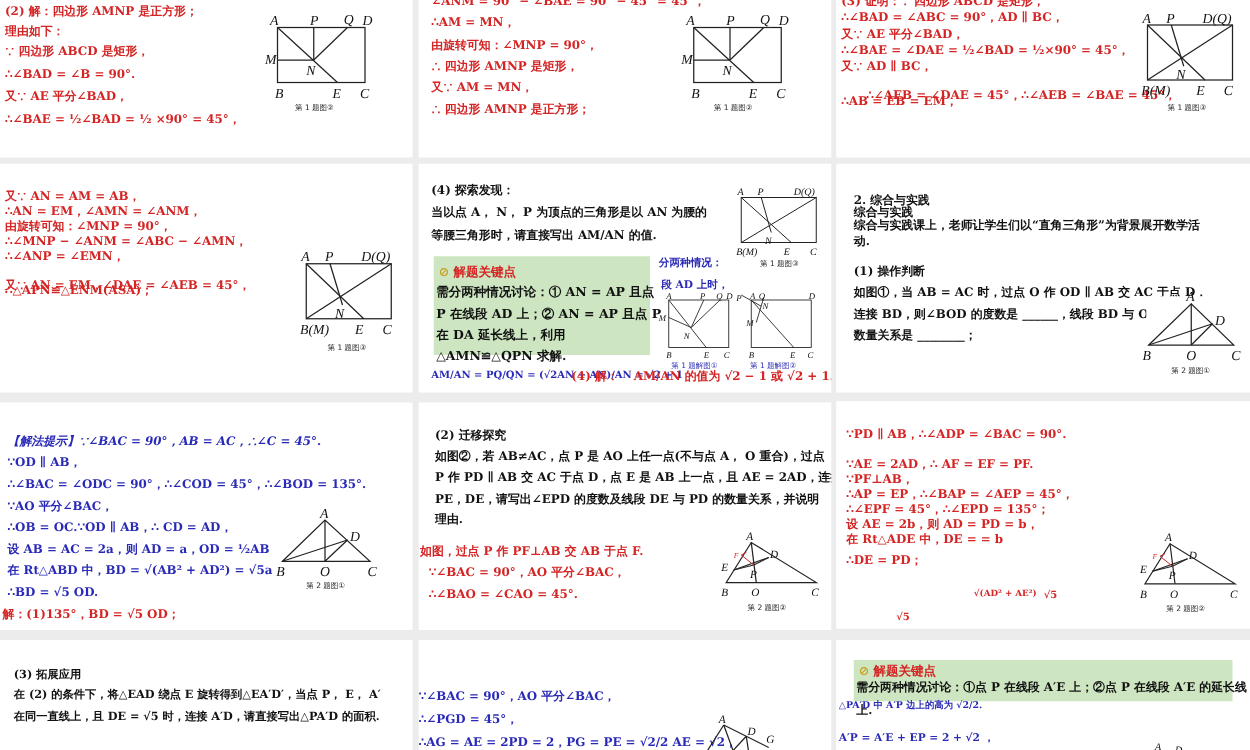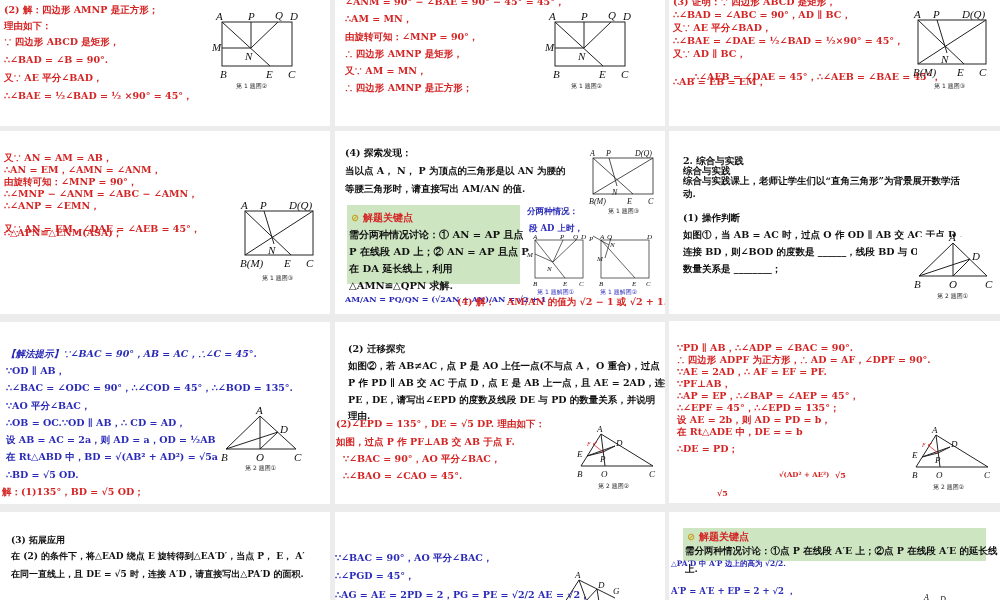--- a/index.html
+++ b/index.html
@@ -256,21 +256,20 @@
   </div>
   <div class="caption" style="left:245px;top:142px;">第 2 题图①</div>
 </div>
 
 <div class="slide" style="left:335px;top:322px;width:330px;height:182px;">
   <div class="line black" style="left:13px;top:21px;">(2) 迁移探究</div>
   <div class="line black" style="left:13px;top:38px;">如图②，若 AB≠AC，点 P 是 AO 上任一点(不与点 A， O 重合)，过点</div>
   <div class="line black" style="left:13px;top:55px;">P 作 PD ∥ AB 交 AC 于点 D，点 E 是 AB 上一点，且 AE = 2AD，连接</div>
   <div class="line black" style="left:13px;top:72px;">PE，DE，请写出∠EPD 的度数及线段 DE 与 PD 的数量关系，并说明</div>
   <div class="line black" style="left:13px;top:88px;">理由.</div>
-  <div class="line red" style="left:1px;top:96px;">(2)∠EPD = 135°，DE = √5 DP. 理由如下：</div>
   <div class="line red" style="left:1px;top:114px;">如图，过点 P 作 PF⊥AB 交 AB 于点 F.</div>
   <div class="line red" style="left:8px;top:131px;">∵∠BAC = 90°，AO 平分∠BAC，</div>
   <div class="line red" style="left:8px;top:148px;">∴∠BAO = ∠CAO = 45°.</div>
   <div class="fig" style="left:240px;top:100px;">
     <svg width="90" height="60" viewBox="0 0 90 60">
       <polygon points="6,44 26,12 78,44" fill="none" stroke="#222"></polygon>
       <line x1="26" y1="12" x2="30" y2="44" stroke="#222"></line>
       <line x1="12" y1="34" x2="40" y2="24" stroke="#222"></line>
       <line x1="12" y1="34" x2="28" y2="30" stroke="#222"></line>
       <line x1="28" y1="30" x2="40" y2="24" stroke="#222"></line>
@@ -284,21 +283,20 @@
       <text x="2" y="55" style="font-size:9px">B</text>
         <text x="26" y="55" style="font-size:9px">O</text>
         <text x="74" y="55" style="font-size:9px">C</text>
     </svg>
   </div>
   <div class="caption" style="left:263px;top:160px;">第 2 题图②</div>
 </div>
 
 <div class="slide" style="left:669px;top:321px;width:331px;height:182px;padding-left:43px;">
   <div class="line red" style="left:8px;top:21px;">∵PD ∥ AB，∴∠ADP = ∠BAC = 90°.</div>
-  <div class="line red" style="left:8px;top:33px;">∴ 四边形 ADPF 为正方形，∴ AD = AF，∠DPF = 90°.</div>
   <div class="line red" style="left:8px;top:45px;">∵AE = 2AD，∴ AF = EF = PF.</div>
   <div class="line red" style="left:8px;top:57px;">∵PF⊥AB，</div>
   <div class="line red" style="left:8px;top:69px;">∴AP = EP，∴∠BAP = ∠AEP = 45°，</div>
   <div class="line red" style="left:8px;top:81px;">∴∠EPF = 45°，∴∠EPD = 135°；</div>
   <div class="line red" style="left:8px;top:93px;">设 AE = 2b，则 AD = PD = b，</div>
   <div class="line red" style="left:8px;top:105px;">在 Rt△ADE 中，DE =                        =        b</div>
   <div class="line red" style="left:8px;top:122px;">∴DE =           PD；</div>
   <div class="line red" style="left:110px;top:148px;font-size:7px;">√(AD² + AE²)</div>
   <div class="line red" style="left:166px;top:148px;font-size:8px;">√5</div>
   <div class="line red" style="left:48px;top:166px;font-size:8px;">√5</div>

